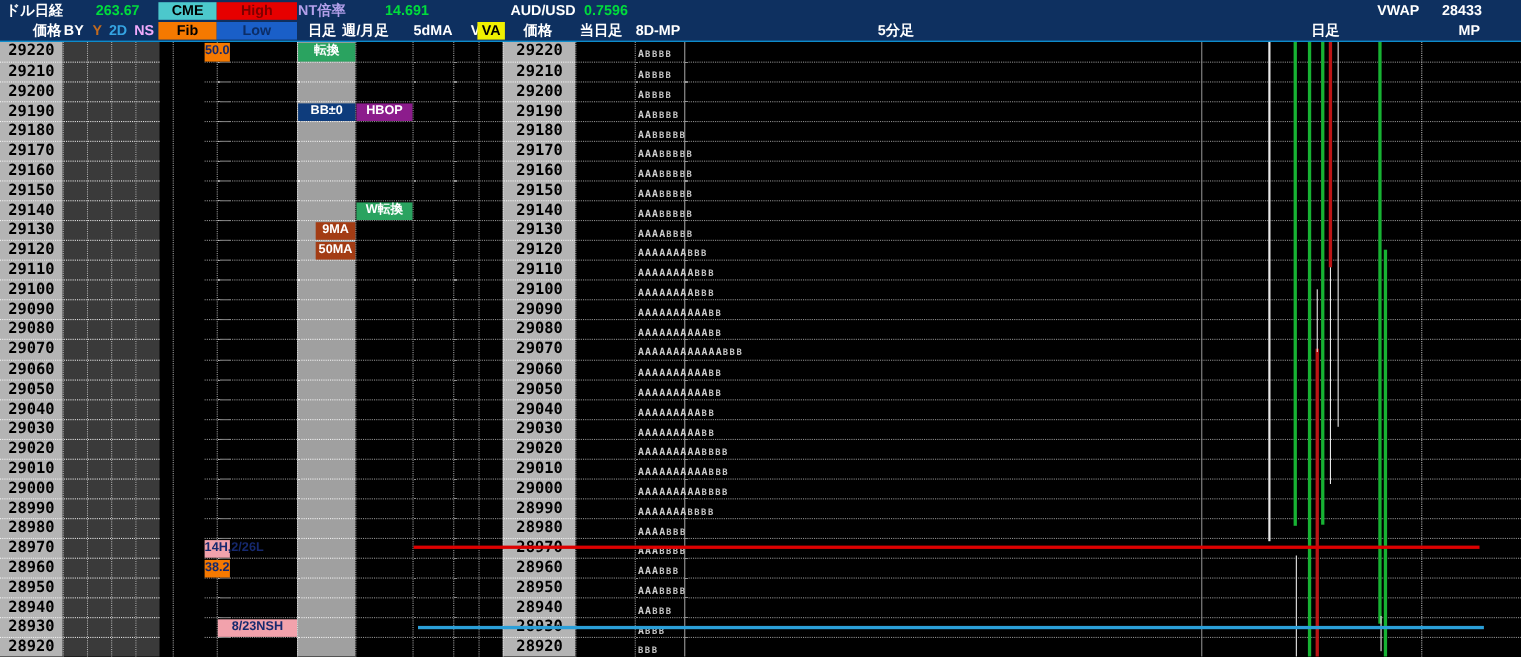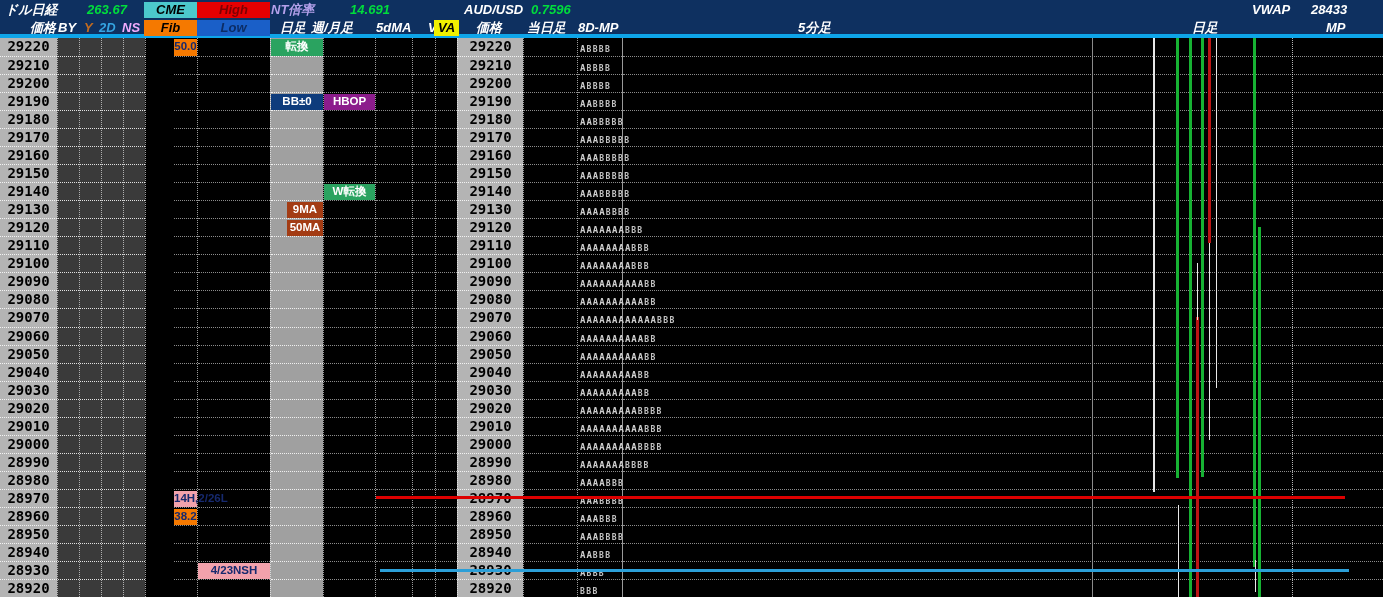--- a/index.html
+++ b/index.html
@@ -1,21 +1,21 @@
 <!DOCTYPE html>
 <html><head>
 <meta charset="utf-8">
 <style>
   * { margin:0; padding:0; box-sizing:border-box; }
   body { background:#000; font-family:"Liberation Sans", sans-serif; }
   #app { position:relative; width:1383px; height:597px; background:#000; overflow:hidden; }
 
   
   #header { position:absolute; left:0; top:0; width:1383px; height:38px;
-            background:#0e3060; border-bottom:4px solid #0ea5e9; z-index:30;font-style:italic; }
+            background:#0e3060; border-bottom:1px solid #0ea5e9; z-index:30; }
   .h-item { position:absolute; height:16px; line-height:16px; font-size:13px;
             font-weight:bold; color:#fff; white-space:nowrap; }
   .h-row1 { top:2px; } .h-row2 { top:20px; }
   .h-green { color:#00dd3c; } .h-lav { color:#b3a0ea; }
   .h-btn { text-align:center; }
   .btn-cme { background:#4cc8cc; color:#000; }
   .btn-high { background:#e60000; color:#7e0000; }
   .btn-fib { background:#f57900; color:#000; }
   .btn-low { background:#1a5fc8; color:#0c2d66; }
   .btn-va { background:#f0f000; color:#000; }
@@ -246,21 +246,21 @@
         <div class="cell graycell"></div>
         <div class="cell graycell"></div>
         <div class="cell graycell"></div>
         <div class="cell graycell"></div>
         <div class="cell graycell"></div>
         <div class="cell graycell"></div>
         <div class="cell graycell"></div>
         <div class="cell graycell"></div>
         <div class="cell graycell"></div>
       </div>
-      <div class="col col-border" style="left: 145px; width: 52px; padding-left: 28px;">
+      <div class="col col-border" style="left: 157px; width: 52px; padding-left: 28px;">
         <div class="cell">
           <div class="rlabel lb-orange">50.0</div>
         </div>
         <div class="cell"></div>
         <div class="cell"></div>
         <div class="cell"></div>
         <div class="cell"></div>
         <div class="cell"></div>
         <div class="cell"></div>
         <div class="cell"></div>
@@ -316,21 +316,21 @@
         <div class="cell"></div>
         <div class="cell"></div>
         <div class="cell"></div>
         <div class="cell"></div>
         <div class="cell"></div>
         <div class="cell"></div>
         <div class="cell"></div>
         <div class="cell"></div>
         <div class="cell"></div>
         <div class="cell">
-          <div class="rlabel lb-pink">4/23NSH</div>
+          <div class="rlabel lb-pink">8/23NSH</div>
         </div>
         <div class="cell"></div>
       </div>
       <div class="col col-border" style="left: 270px; width: 53px; background: rgb(160, 160, 160);">
         <div class="cell graycell">
           <div class="rlabel lb-green">転換</div>
         </div>
         <div class="cell graycell"></div>
         <div class="cell graycell"></div>
         <div class="cell graycell">

